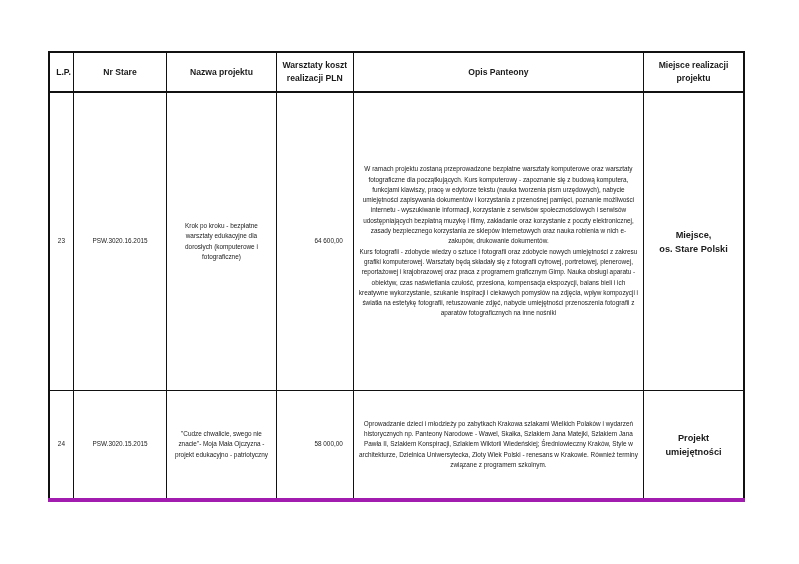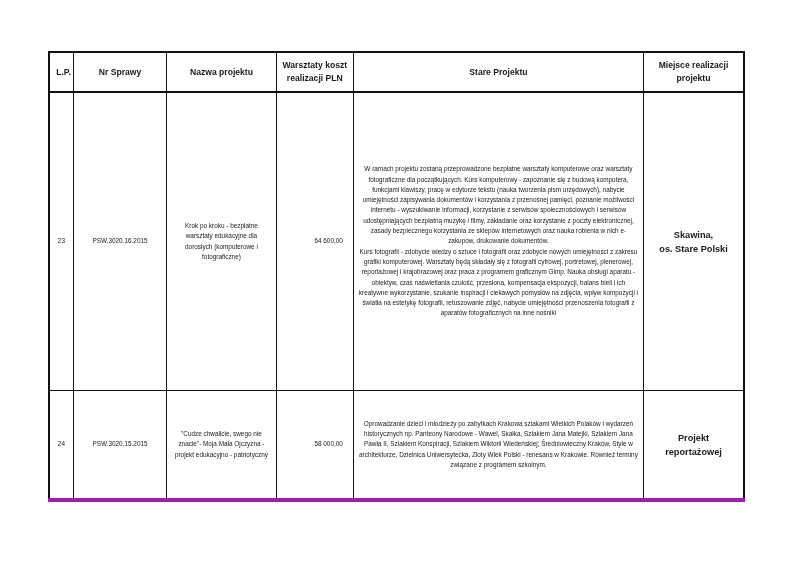--- a/index.html
+++ b/index.html
@@ -72,49 +72,49 @@
     <col class="col-lp">
       <col class="col-nr">
       <col class="col-name">
       <col class="col-cost">
       <col class="col-desc">
       <col class="col-place">
   </colgroup>
   <thead>
     <tr>
       <th>L.P.</th>
-      <th>Nr Sprawy</th>
+      <th>Nr Stare</th>
       <th>Nazwa projektu</th>
       <th>Warsztaty koszt realizacji PLN</th>
-      <th>Stare Projektu</th>
+      <th>Opis Panteony</th>
       <th>Miejsce realizacji projektu</th>
     </tr>
   </thead>
   <tbody>
     <tr class="row-1">
       <td>23</td>
       <td>PSW.3020.16.2015</td>
       <td class="name">Krok po kroku - bezpłatne warsztaty edukacyjne dla dorosłych (komputerowe i fotograficzne)</td>
       <td class="cost">64 600,00</td>
       <td class="desc">
         <span class="desc-para">W ramach projektu zostaną przeprowadzone bezpłatne warsztaty komputerowe oraz warsztaty fotograficzne dla początkujących. Kurs komputerowy - zapoznanie się z budową komputera, funkcjami klawiszy, pracę w edytorze tekstu (nauka tworzenia pism urzędowych), nabycie umiejętności zapisywania dokumentów i korzystania z przenośnej pamięci, poznanie możliwości internetu - wyszukiwanie informacji, korzystanie z serwisów społecznościowych i serwisów udostępniających bezpłatną muzykę i filmy, zakładanie oraz korzystanie z poczty elektronicznej, zasady bezpiecznego korzystania ze sklepów internetowych oraz nauka robienia w nich e-zakupów, drukowanie dokumentów.</span>
         <span class="desc-para">Kurs fotografii - zdobycie wiedzy o sztuce i fotografii oraz zdobycie nowych umiejętności z zakresu grafiki komputerowej. Warsztaty będą składały się z fotografii cyfrowej, portretowej, plenerowej, reportażowej i krajobrazowej oraz praca z programem graficznym Gimp. Nauka obsługi aparatu - obiektyw, czas naświetlania czułość, przesłona, kompensacja ekspozycji, balans bieli i ich kreatywne wykorzystanie, szukanie inspiracji i ciekawych pomysłów na zdjęcia, wpływ kompozycji i światła na estetykę fotografii, retuszowanie zdjęć, nabycie umiejętności przenoszenia fotografii z aparatów fotograficznych na inne nośniki</span>
       </td>
       <td class="place">
-        <span class="desc-para">Skawina,</span>
+        <span class="desc-para">Miejsce,</span>
         <span class="desc-para">os. Stare Polski</span>
       </td>
     </tr>
     <tr class="row-2">
       <td>24</td>
       <td>PSW.3020.15.2015</td>
       <td class="name">"Cudze chwalicie, swego nie znacie"- Moja Mała Ojczyzna - projekt edukacyjno - patriotyczny</td>
       <td class="cost">58 000,00</td>
       <td class="desc">
         <span class="desc-para">Oprowadzanie dzieci i młodzieży po zabytkach Krakowa szlakami Wielkich Polaków i wydarzeń historycznych np. Panteony Narodowe - Wawel, Skałka, Szlakiem Jana Matejki, Szlakiem Jana Pawła II, Szlakiem Konspiracji, Szlakiem Wiktorii Wiedeńskiej; Średniowieczny Kraków, Style w architekturze, Dzielnica Uniwersytecka, Złoty Wiek Polski - renesans w Krakowie. Również terminy związane z programem szkolnym.</span>
       </td>
       <td class="place">
         <span class="desc-para">Projekt</span>
-        <span class="desc-para">reportażowej</span>
+        <span class="desc-para">umiejętności</span>
       </td>
     </tr>
   </tbody>
 </table>
 
 </body></html>

